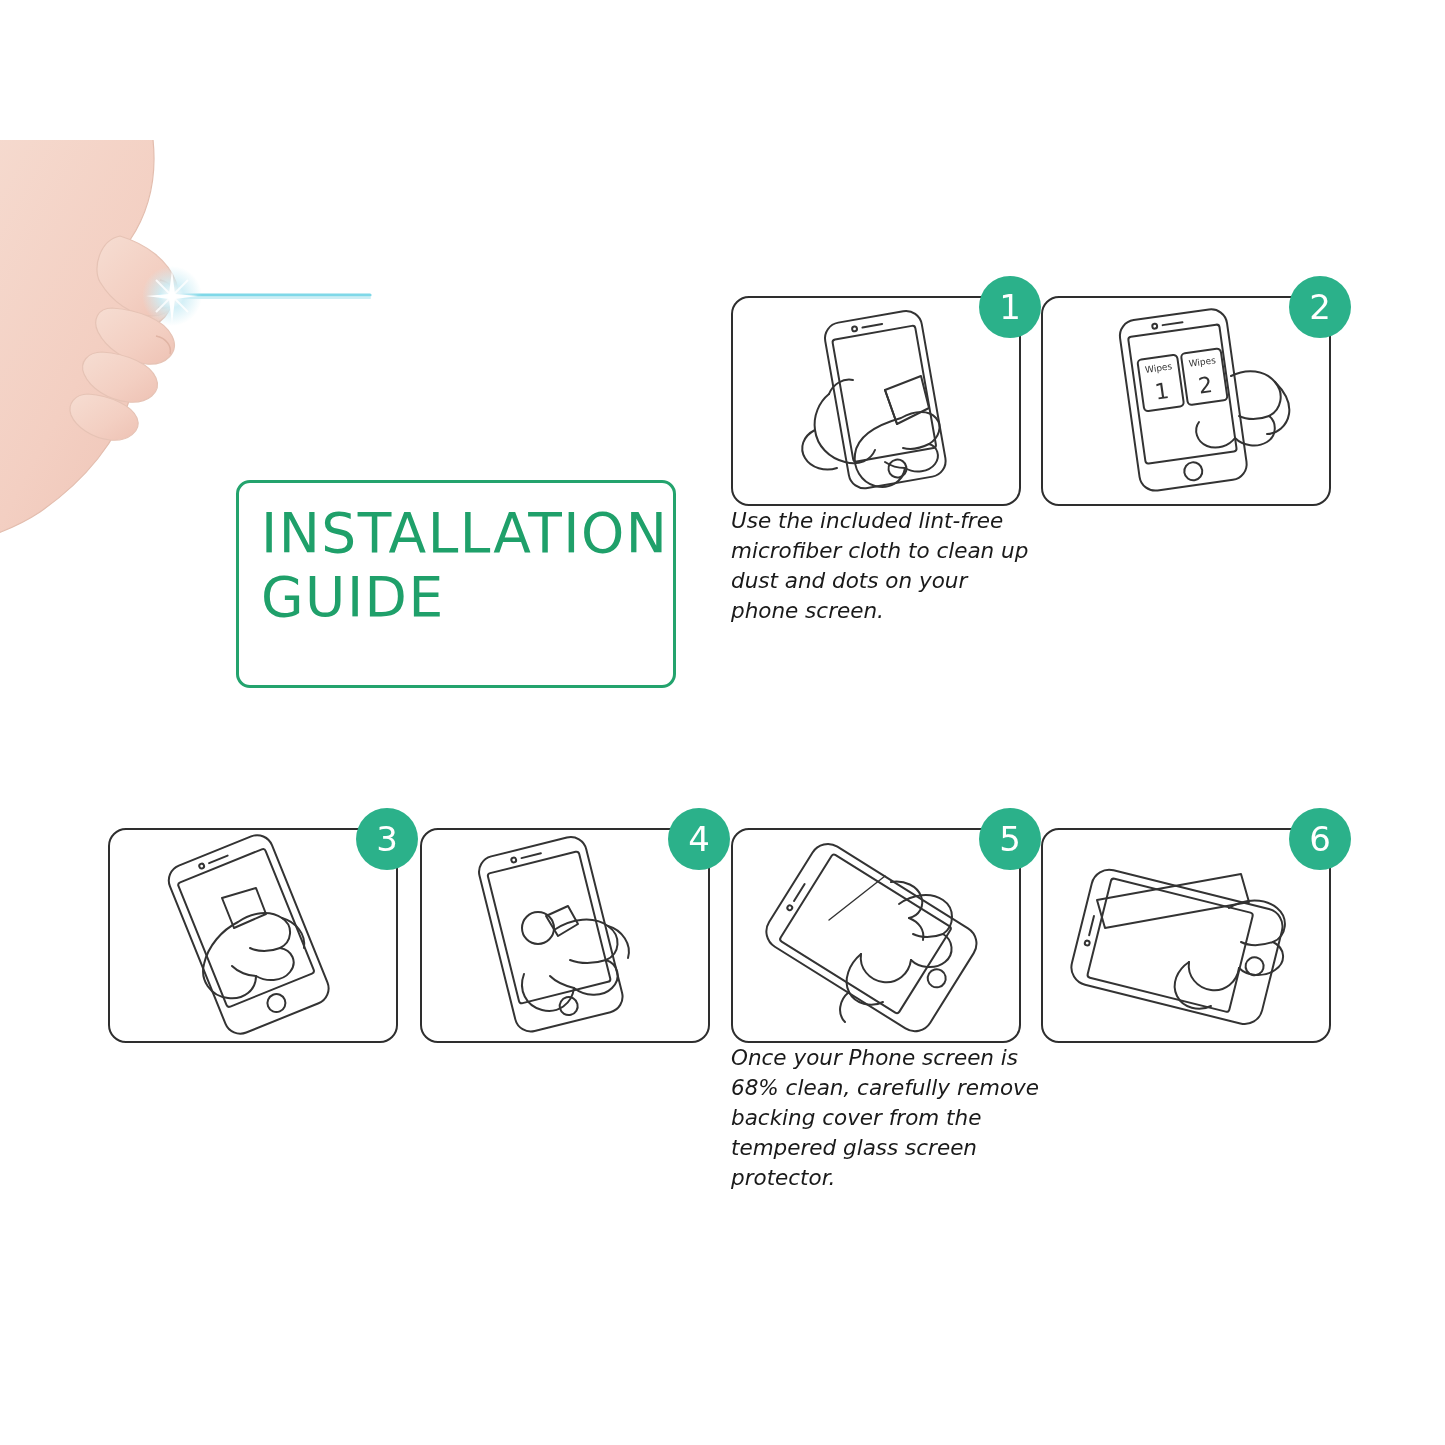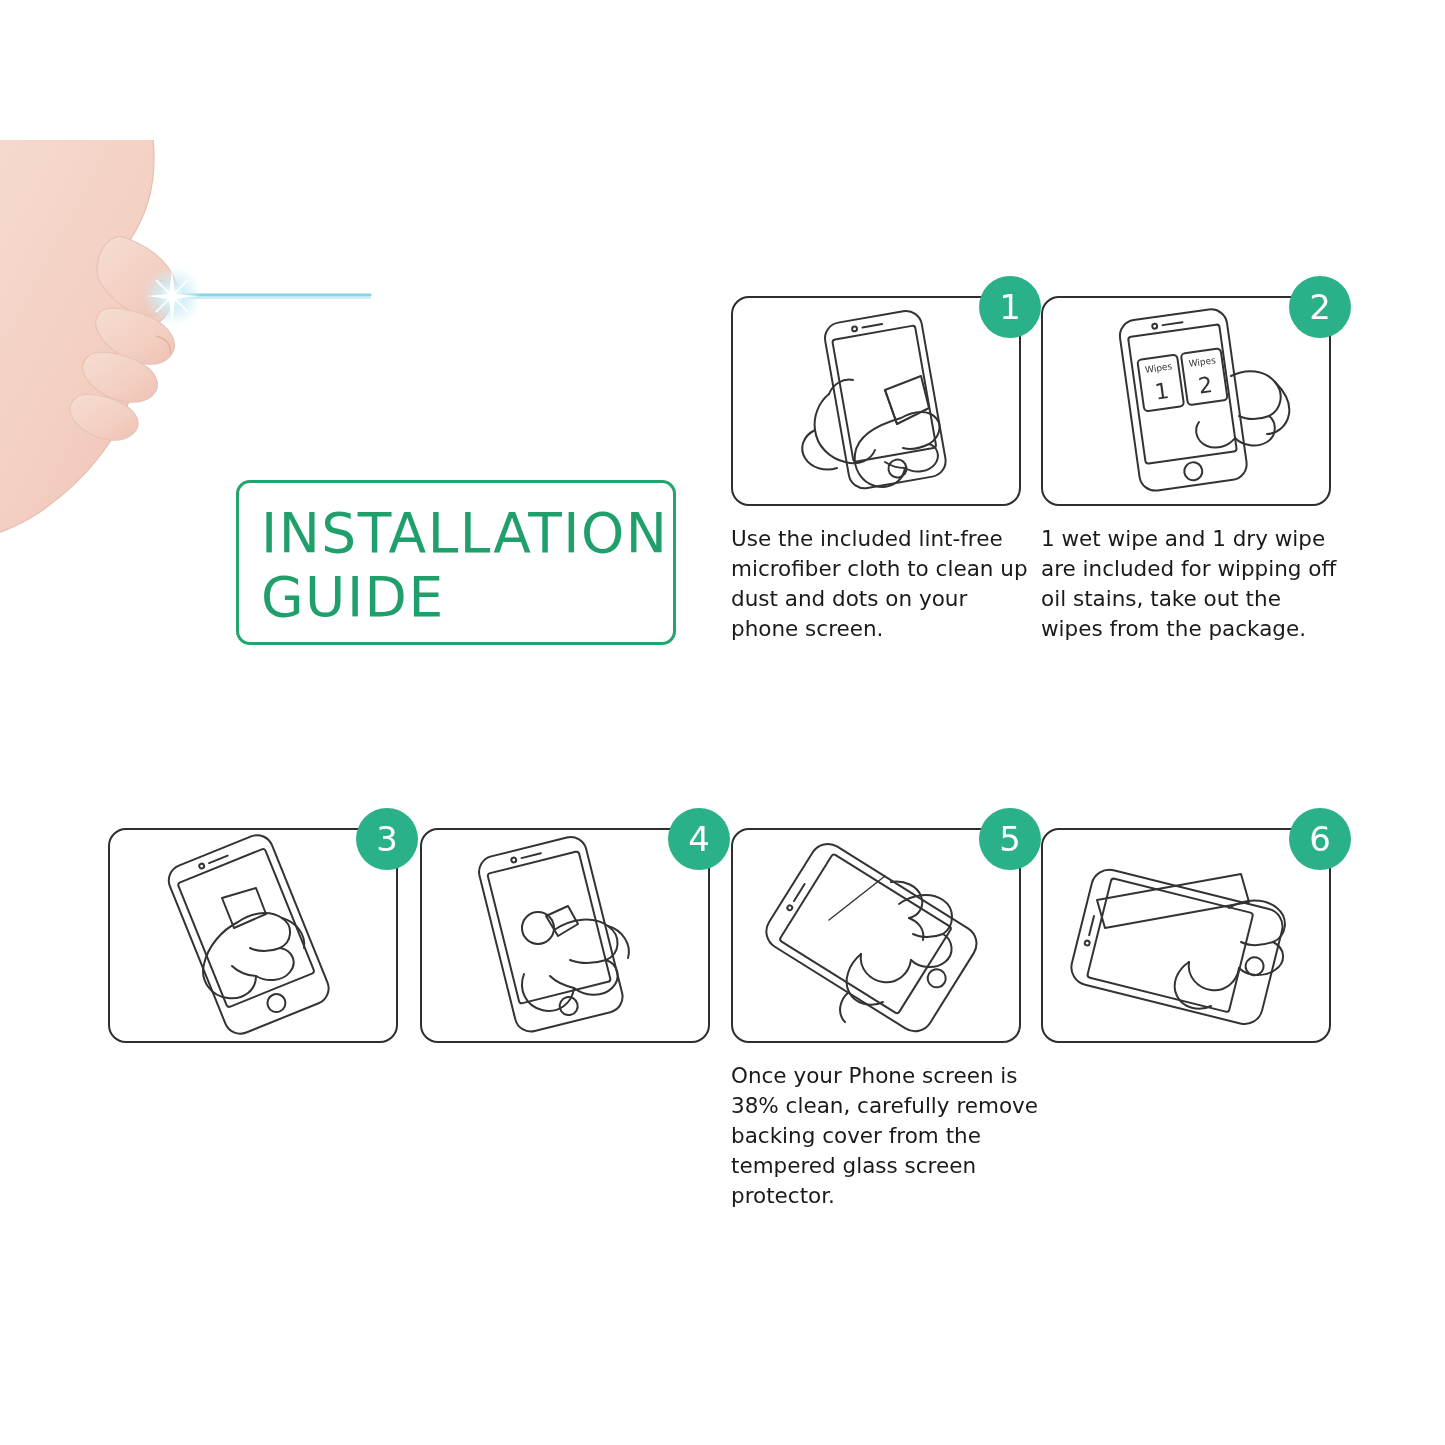--- a/index.html
+++ b/index.html
@@ -24,21 +24,21 @@
     height: 430px;
   }
   #hero svg { display: block; }
 
   
   #title-box {
     position: absolute;
     left: 236px;
     top: 480px;
     width: 440px;
-    height: 165px;
+    height: 208px;
     border: 3px solid #23a36d;
     border-radius: 14px;
     box-sizing: border-box;
     padding: 18px 22px 0 22px;
   }
   #title-box .title-line {
     color: #1fa06a;
     font-size: 55px;
     line-height: 64px;
     letter-spacing: 1.5px;
@@ -68,26 +68,26 @@
     height: 62px;
     border-radius: 50%;
     background: #2bb18a;
     color: #ffffff;
     font-size: 34px;
     line-height: 62px;
     text-align: center;
     font-family: "DejaVu Sans", sans-serif;
   }
   .caption {
-    margin-top: 18px;
     color: #1a1a1a;
     font-size: 21.5px;
     line-height: 30px;
     font-family: "DejaVu Sans", sans-serif;
     width: 300px;
+    font-style: italic;
   }
 
   
   #step-1 { left: 731px; top: 296px; }
   #step-1 .panel { width: 290px; height: 210px; }
   #step-2 { left: 1041px; top: 296px; }
   #step-2 .panel { width: 290px; height: 210px; }
 
   
   #step-3 { left: 108px; top: 828px; }
@@ -202,21 +202,20 @@
           <text x="164" y="98" font-size="22" fill="#333" stroke="none" text-anchor="middle" font-family="DejaVu Sans, sans-serif">2</text>
         </g>
 
         <path d="M188,78 C204,70 222,72 232,84 C242,96 238,112 226,118 C234,124 234,138 224,144 C214,150 200,148 192,140"></path>
         <path d="M226,118 C216,122 204,122 196,118"></path>
         <path d="M192,140 C186,148 174,152 164,148 C154,144 150,132 156,124"></path>
         <path d="M232,84 C240,92 248,104 246,116 C244,128 234,136 224,136"></path>
       </g>
     </svg>
   </div>
-  <div class="caption">1 wet wipe and 1 dry wipe are included for wipping off oil stains, take out the wipes from the package.</div>
 </div>
 
 <div class="step" id="step-3">
   <div class="panel">
     <div class="badge">3</div>
     <svg width="286" height="211" viewBox="0 0 286 211">
       <g fill="none" stroke="#333" stroke-width="2" stroke-linecap="round" stroke-linejoin="round">
         <g transform="rotate(-22 140 105)">
           <rect x="84" y="14" width="110" height="180" rx="16"></rect>
           <rect x="92" y="30" width="94" height="134" rx="3"></rect>
@@ -282,21 +281,21 @@
         <path d="M178,130 C176,144 164,154 150,152 C136,150 126,138 128,124"></path>
         <path d="M210,104 C200,108 188,108 180,104"></path>
 
         <path d="M128,124 C116,134 110,150 116,162 C122,174 138,178 150,172"></path>
         <path d="M116,162 C106,170 104,184 112,192"></path>
 
         <path d="M96,90 L152,46" stroke-width="1.4"></path>
       </g>
     </svg>
   </div>
-  <div class="caption cap-wide">Once your Phone screen is 38% clean, carefully remove backing cover from the tempered glass screen protector.</div>
+  <div class="caption cap-wide">Once your Phone screen is 68% clean, carefully remove backing cover from the tempered glass screen protector.</div>
 </div>
 
 <div class="step" id="step-6">
   <div class="panel">
     <div class="badge">6</div>
     <svg width="286" height="211" viewBox="0 0 286 211">
       <g fill="none" stroke="#333" stroke-width="2" stroke-linecap="round" stroke-linejoin="round">
 
         <g transform="rotate(-76 140 105)">
           <rect x="68" y="4" width="118" height="196" rx="18"></rect>

